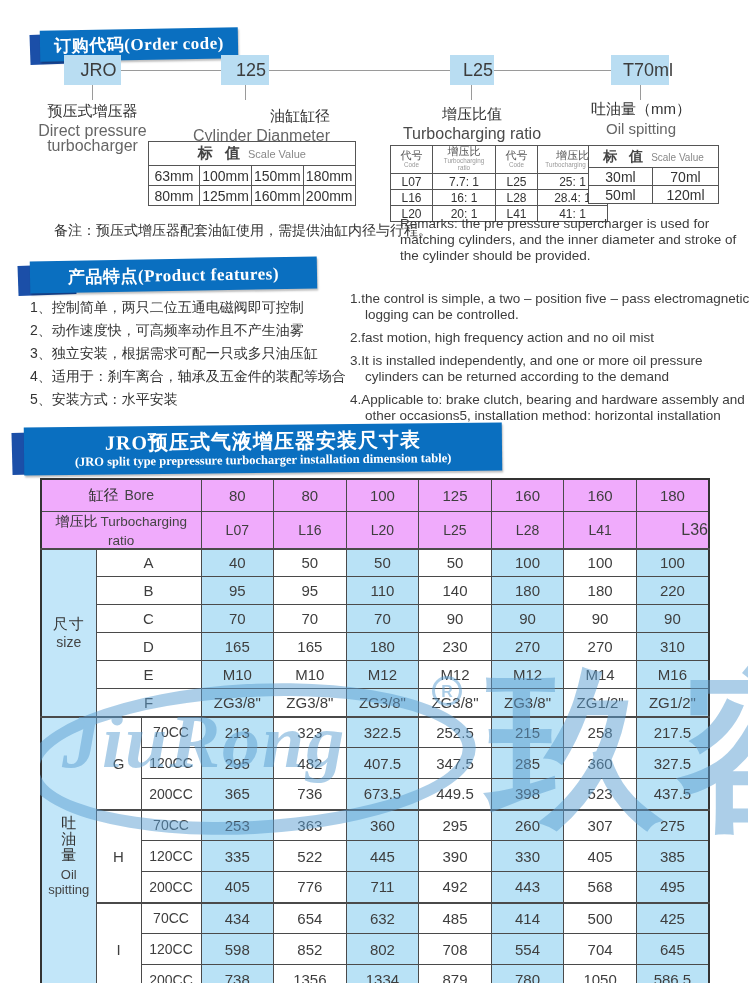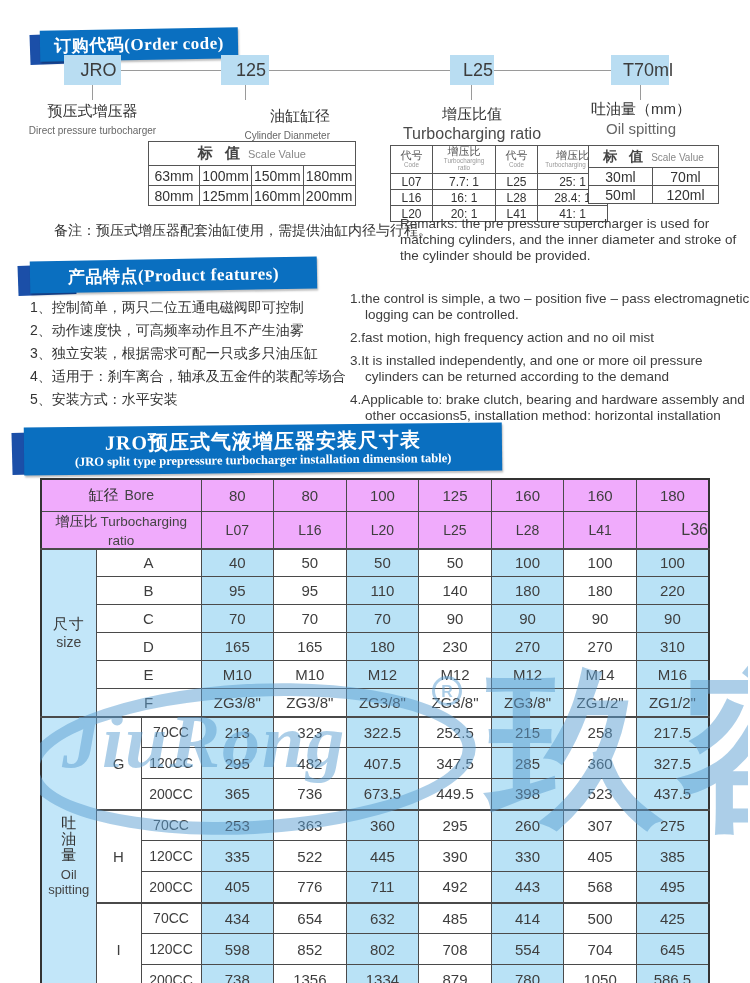--- a/index.html
+++ b/index.html
@@ -15,21 +15,21 @@
   .banner.small { font-size:17px; letter-spacing:.5px; }
   .banner.big { flex-direction:column; line-height:1.15; }
 
   
   .hline { position:absolute; border-top:1px solid #9a9a9a; }
   .vline { position:absolute; border-left:1px solid #9a9a9a; }
   .code-box { position:absolute; height:30px; background:#b9ddf2; color:#3c3c3c;
               font-size:18px; line-height:30px; text-align:center;padding-left:12px; }
   .flow-label { position:absolute; text-align:center; }
   .flow-label .cn { font-size:15px; color:#333; }
-  .flow-label .en { font-size:10px; color:#666; line-height:15px; margin-top:2px; }
+  .flow-label .en { font-size:16px; color:#666; line-height:15px; margin-top:2px; }
   .flow-label .en.bigger { font-size:16px; color:#4a4a4a; }
 
   
   table.mini { position:absolute; border-collapse:collapse; background:#fff; }
   table.mini td { border:1px solid #555; text-align:center; vertical-align:middle;
                   font-size:14px; color:#333; padding:0 2px; }
   .mini .hd-cn { font-size:15px; font-weight:bold; color:#444; letter-spacing:4px; }
   .mini .hd-en { font-size:11px; color:#888; letter-spacing:0; margin-left:4px; font-weight:normal; }
   .mini .tiny-cn { font-size:11px; color:#555; line-height:11px; }
   .mini .tiny-en { font-size:7px; color:#999; line-height:8px; transform:scale(.9); }

